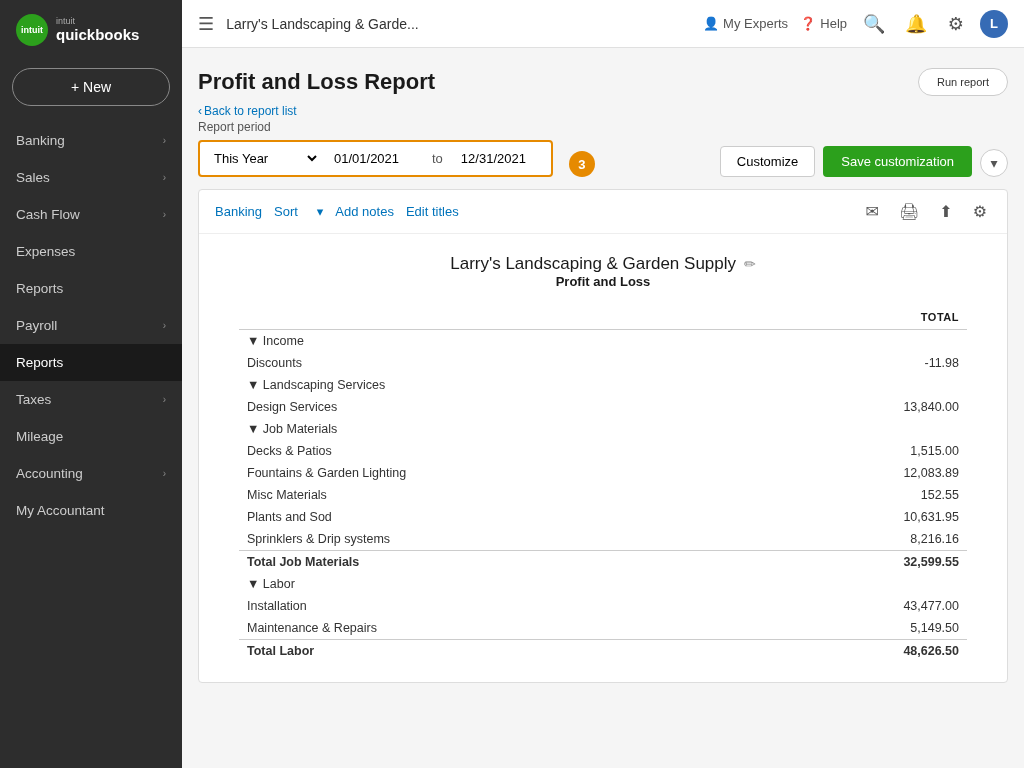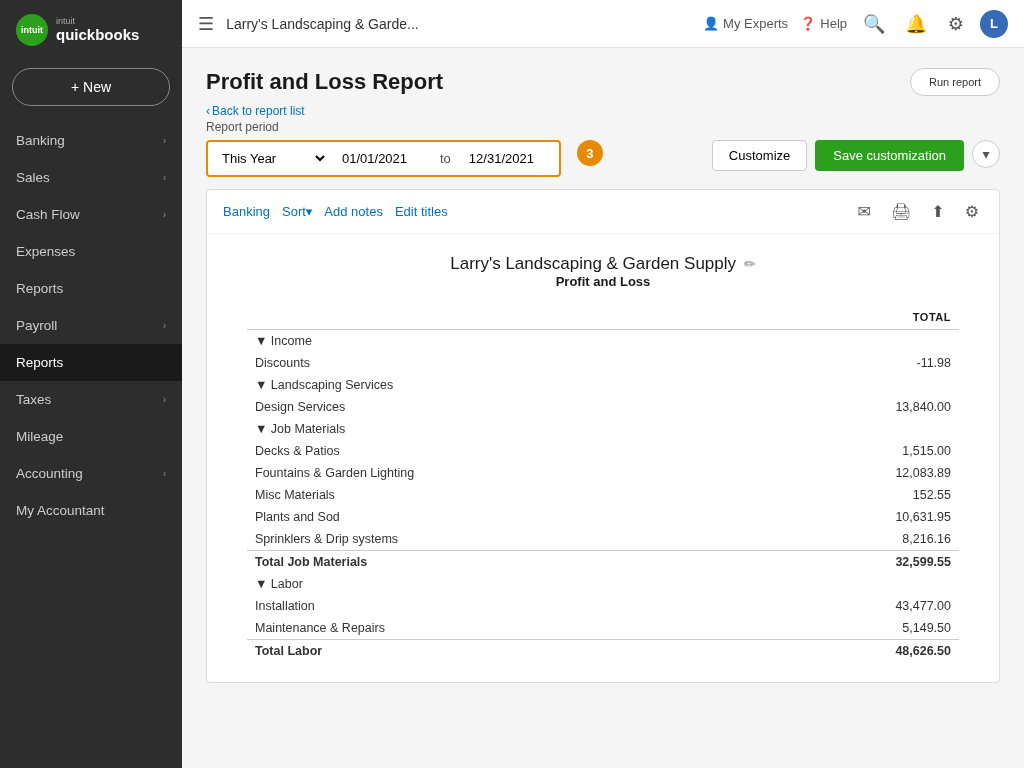--- a/index.html
+++ b/index.html
@@ -77,21 +77,21 @@
       gap: 12px;
     }
     #topnav-menu-icon { font-size: 18px; cursor: pointer; color: #555; }
     #topnav-company { font-size: 14px; color: #333; flex: 1; }
     .topnav-icon { font-size: 18px; color: #555; cursor: pointer; padding: 4px; }
     .topnav-item { display: flex; align-items: center; gap: 4px; cursor: pointer; color: #555; font-size: 13px; }
     .user-avatar { background: #366bb5; color: #fff; border-radius: 50%; width: 28px; height: 28px; display: flex; align-items: center; justify-content: center; font-size: 13px; font-weight: bold; }
 
     
     #page-content {
-      padding: 20px 24px;
+      padding: 20px 16px;
       flex: 1;
       overflow-y: auto;
       background: #f5f5f5;
     }
 
     #page-header {
       display: flex;
       align-items: center;
       justify-content: space-between;
       margin-bottom: 8px;
@@ -106,21 +106,21 @@
       cursor: pointer;
       color: #333;
     }
 
     .back-link { font-size: 12px; color: #0073bb; cursor: pointer; display: flex; align-items: center; gap: 2px; margin-bottom: 2px; }
     .report-period-label { font-size: 12px; color: #555; margin-bottom: 6px; }
 
     
     #filter-row {
       display: flex;
-      align-items: flex-start;
+      align-items: flex-end;
       gap: 8px;
       margin-bottom: 12px;
     }
     .filter-box {
       border: 2px solid #e68a00;
       border-radius: 4px;
       display: flex;
       align-items: center;
       gap: 4px;
       padding: 0;
@@ -200,21 +200,21 @@
       border-bottom: 1px solid #eee;
     }
     .report-toolbar-btn {
       background: none;
       border: none;
       font-size: 13px;
       color: #0073bb;
       cursor: pointer;
       padding: 0;
     }
-    .sort-btn { display: flex; align-items: center; gap: 0; }
+    .sort-btn { display: flex; align-items: center; gap: 19px; }
     .report-icon-btn { background: none; border: none; cursor: pointer; color: #555; font-size: 16px; padding: 2px 4px; }
     .toolbar-spacer { flex: 1; }
 
     
     #report-content { padding: 20px 40px; }
     #report-company-name { text-align: center; font-size: 17px; font-weight: 500; color: #1a1a1a; display: flex; align-items: center; justify-content: center; gap: 8px; }
     #report-subtitle { text-align: center; font-size: 13px; font-weight: 700; color: #1a1a1a; margin-bottom: 16px; }
     .edit-pencil { font-size: 14px; color: #888; cursor: pointer; }
 
     

